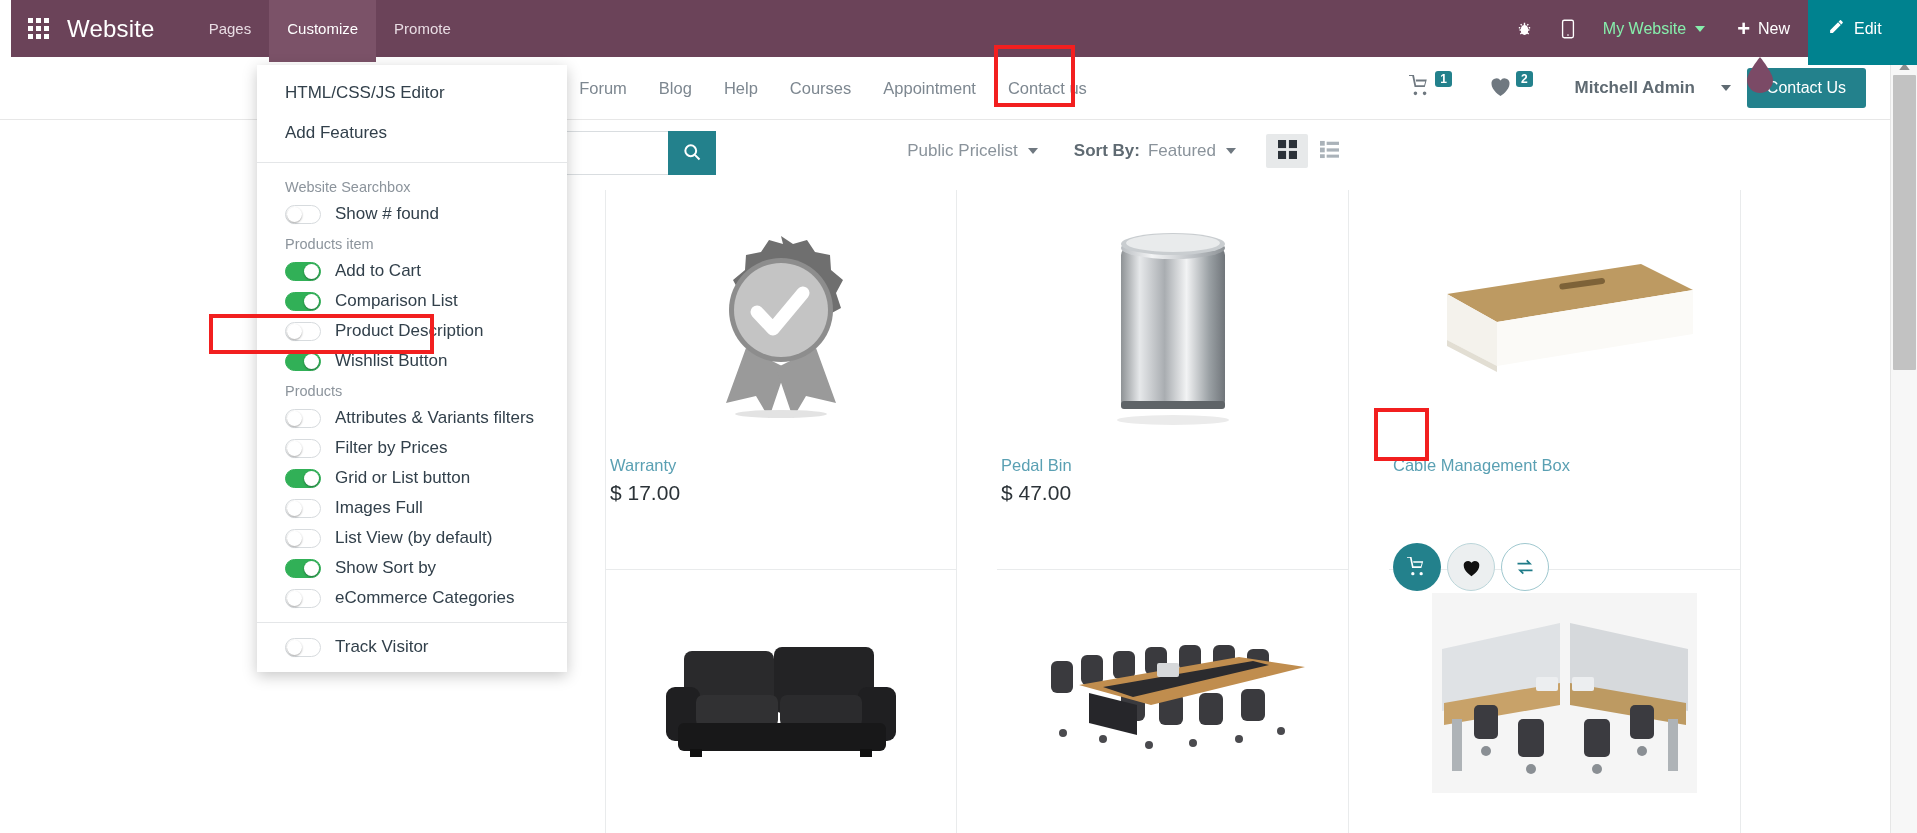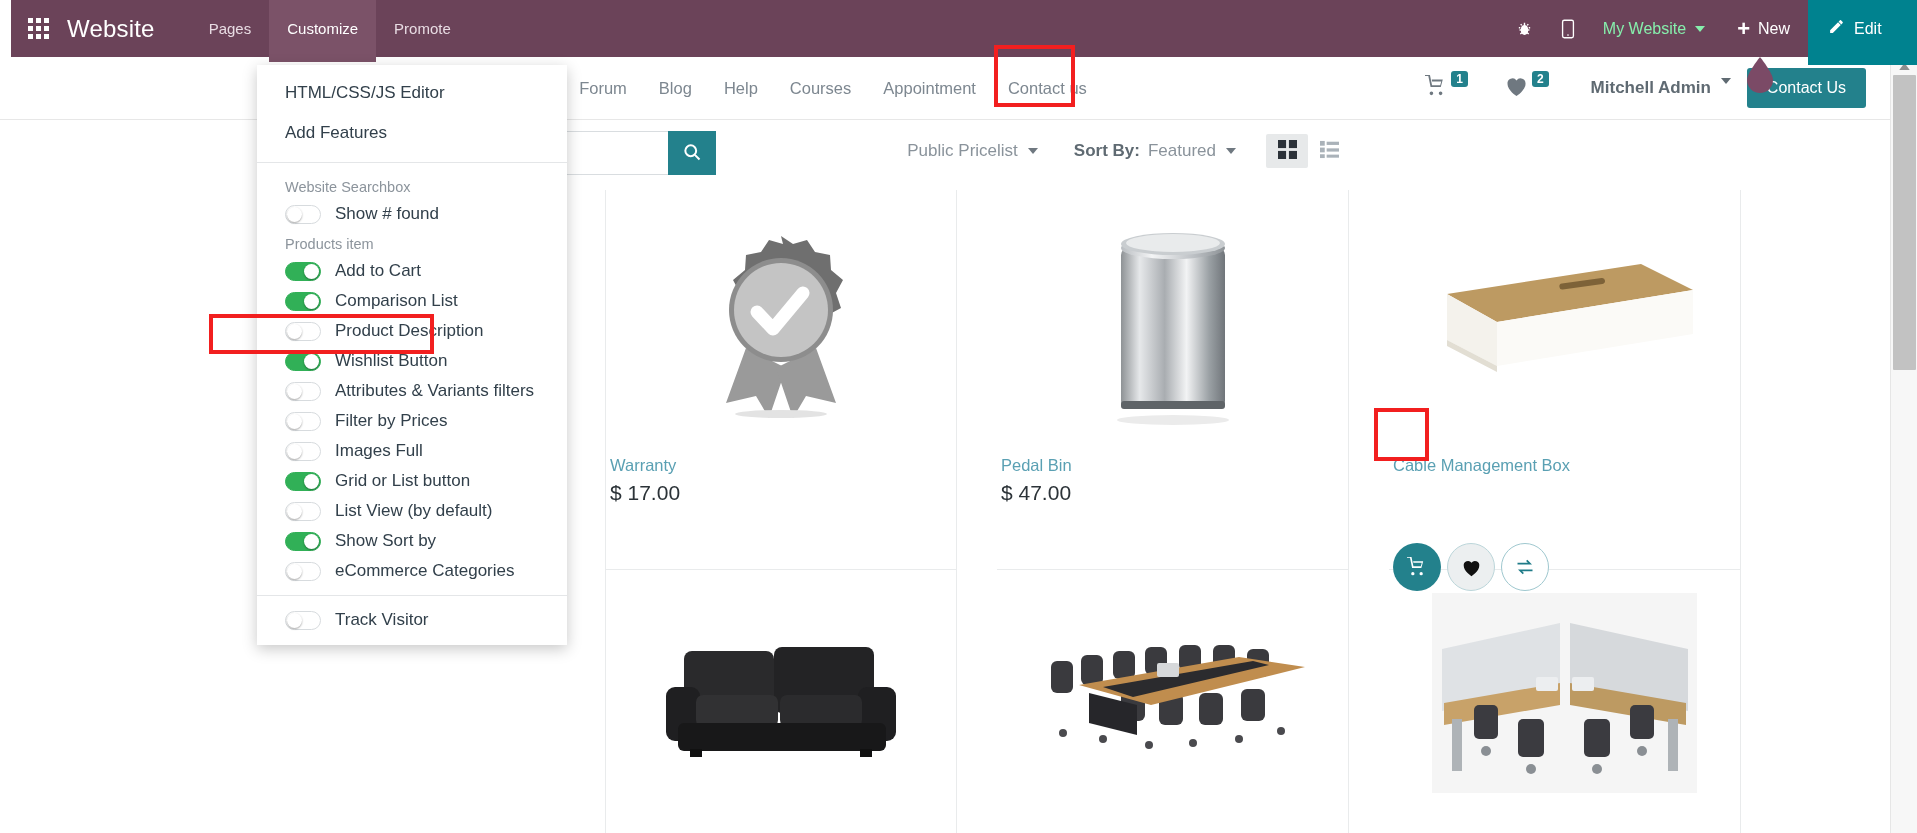--- a/index.html
+++ b/index.html
@@ -94,21 +94,21 @@
     display:flex; align-items:flex-start; gap:3px; position:relative;
     padding: 0 18px; height: 62px; align-items:center; cursor:pointer;
   }
   .badge-sq {
     background:#23818c; color:#fff; font-size:12px; font-weight:600;
     border-radius:3px; padding:1px 5px; line-height:14px;
     position: relative; top:-9px;
   }
   .user-name {
     font-size:17px; font-weight:600; color:#5f6a72; padding:0 16px 0 24px;
-    display:flex; align-items:flex-start; gap:8px; cursor:pointer;
+    display:flex; align-items:center; gap:24px; cursor:pointer;
   }
   .btn-contact {
     background:#23818c; color:#fff; font-size:16px;
     padding:11px 20px; border-radius:3px; cursor:pointer; white-space:nowrap;
   }
   .droplet {
     position:absolute; left: 1745px; top: 57px;
     width: 30px; height: 36px; z-index: 12;
   }
 
@@ -590,43 +590,44 @@
       </span>
     <span class="cm-label">Product Description</span>
   </div>
   <div class="cm-toggle">
     <span class="switch on">
         <span class="knob"></span>
       </span>
     <span class="cm-label">Wishlist Button</span>
   </div>
 
+  <div class="cm-header">Products</div>
   <div class="cm-toggle">
     <span class="switch">
         <span class="knob"></span>
       </span>
     <span class="cm-label">Attributes &amp; Variants filters</span>
   </div>
   <div class="cm-toggle">
     <span class="switch">
         <span class="knob"></span>
       </span>
     <span class="cm-label">Filter by Prices</span>
   </div>
   <div class="cm-toggle">
+    <span class="switch on">
+        <span class="knob"></span>
+      </span>
+    <span class="cm-label">Grid or List button</span>
+  </div>
+  <div class="cm-toggle">
     <span class="switch">
         <span class="knob"></span>
       </span>
     <span class="cm-label">Images Full</span>
-  </div>
-  <div class="cm-toggle">
-    <span class="switch on">
-        <span class="knob"></span>
-      </span>
-    <span class="cm-label">Grid or List button</span>
   </div>
   <div class="cm-toggle">
     <span class="switch">
         <span class="knob"></span>
       </span>
     <span class="cm-label">List View (by default)</span>
   </div>
   <div class="cm-toggle">
     <span class="switch on">
         <span class="knob"></span>

